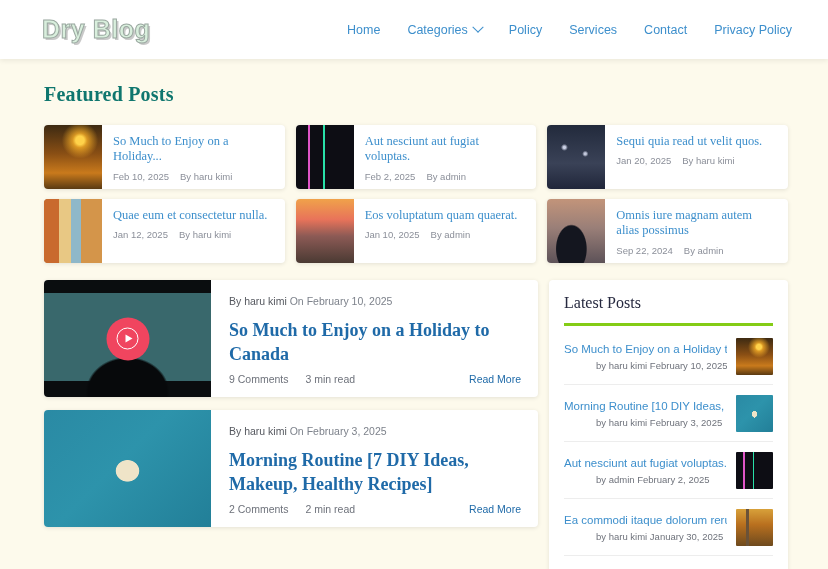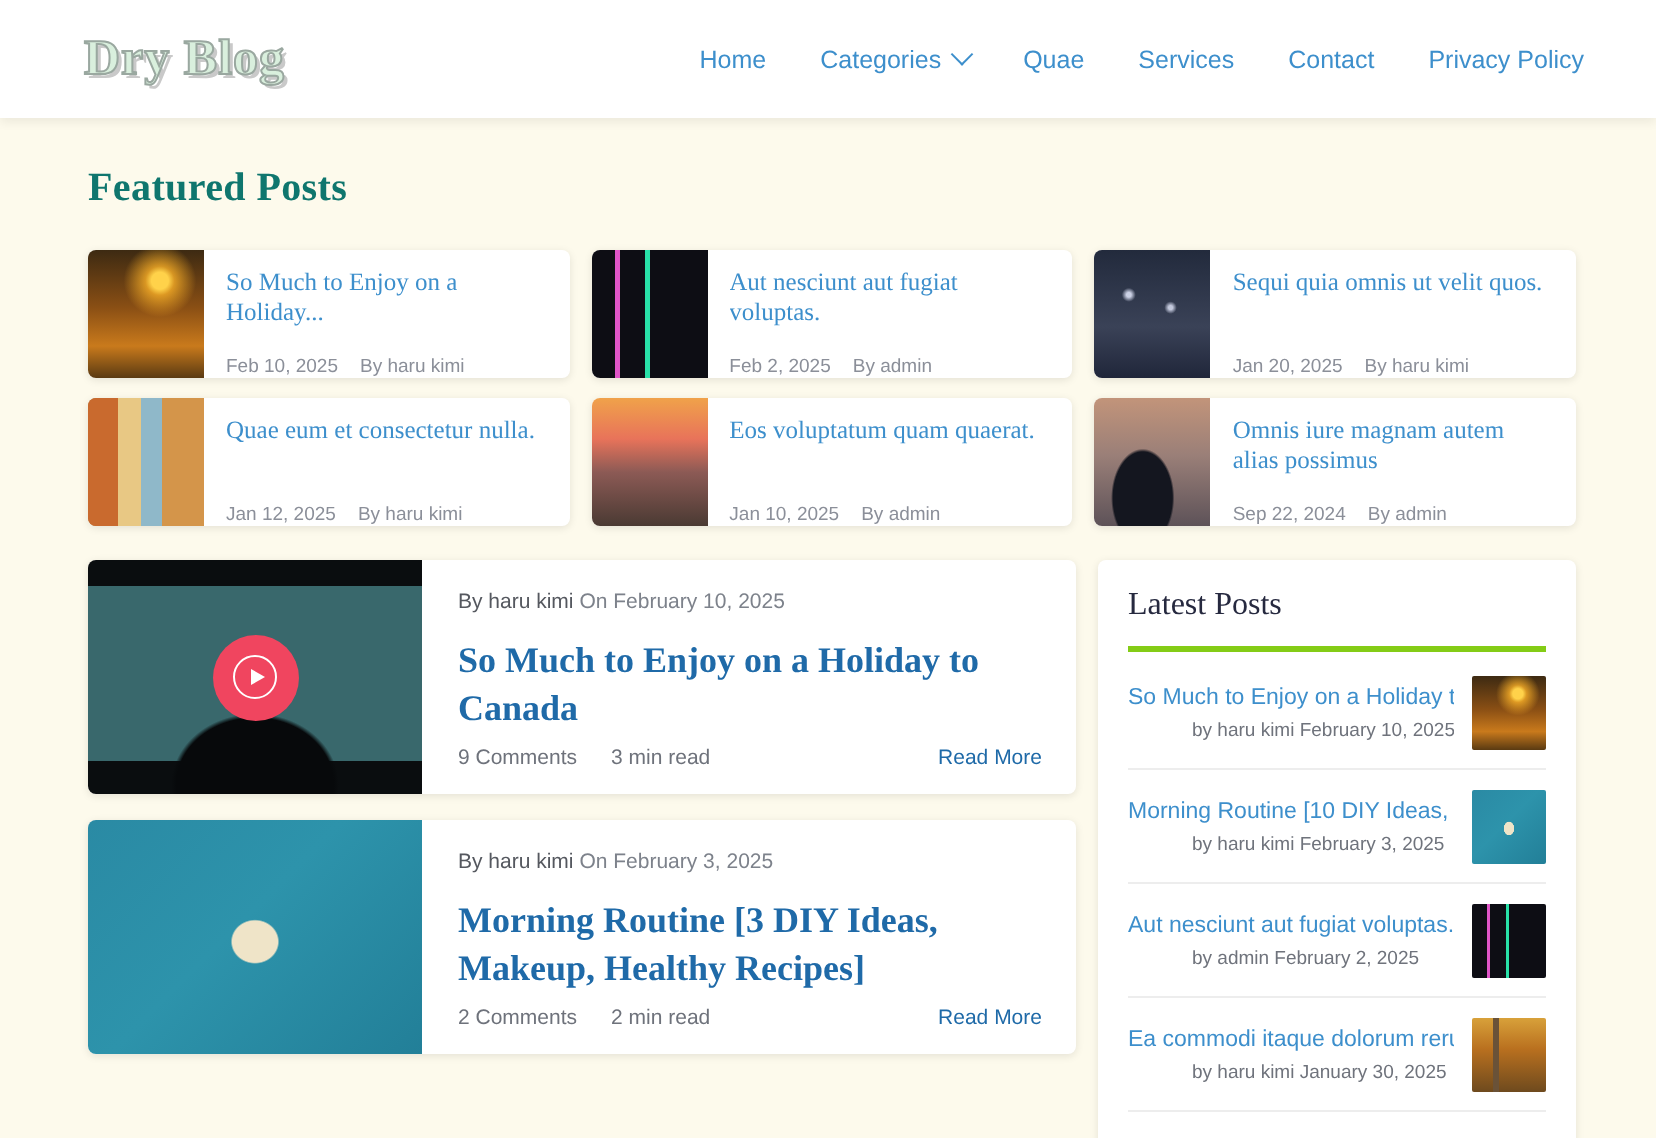--- a/index.html
+++ b/index.html
@@ -19,21 +19,21 @@
     display: flex;
     align-items: center;
     justify-content: space-between;
     padding: 0 36px 0 42px;
     box-shadow: 0 2px 5px rgba(0,0,0,0.07);
     position: relative;
     z-index: 5;
   }
 
   .brand {
-    font-family: Liberation Serif, serif;
+    font-family: Liberation Sans, sans-serif;
     font-size: 25px;
     font-weight: bold;
     letter-spacing: 0.5px;
     color: #d9efdd;
     -webkit-text-stroke: 1px #9aa8a0;
     text-shadow: 2px 2px 0 #c9c9c9;
     cursor: pointer;
   }
 
   .main-nav { display: flex; gap: 27px; }
@@ -89,21 +89,21 @@
     min-width: 58px;
     height: 64px;
     background-size: cover;
     background-position: center;
   }
 
   .fcard-body {
     padding: 9px 10px 0 11px;
     display: flex;
     flex-direction: column;
-    justify-content: space-between;
+    justify-content: flex-start;
     overflow: hidden;
     border-radius: 22px;
   }
 
   .fcard-title {
     font-family: "Liberation Serif", serif;
     font-size: 12.5px;
     color: #3d8fcc;
     line-height: 1.22;
     margin-bottom: 6px;
@@ -313,21 +313,21 @@
 
   <nav class="main-nav">
     <div class="nav-item">
       <span>Home</span>
     </div>
     <div class="nav-item">
       <span>Categories</span>
       <span class="chev"></span>
     </div>
     <div class="nav-item">
-      <span>Quae</span>
+      <span>Policy</span>
     </div>
     <div class="nav-item">
       <span>Services</span>
     </div>
     <div class="nav-item">
       <span>Contact</span>
     </div>
     <div class="nav-item">
       <span>Privacy Policy</span>
     </div>
@@ -358,21 +358,21 @@
         <div class="fcard-meta">
           <span>Feb 2, 2025</span>
           <span>By admin</span>
         </div>
       </div>
     </div>
 
     <div class="fcard">
       <div class="fcard-thumb img-night"></div>
       <div class="fcard-body">
-        <div class="fcard-title">Sequi quia omnis ut velit quos.</div>
+        <div class="fcard-title">Sequi quia read ut velit quos.</div>
         <div class="fcard-meta">
           <span>Jan 20, 2025</span>
           <span>By haru kimi</span>
         </div>
       </div>
     </div>
 
     <div class="fcard">
       <div class="fcard-thumb img-building"></div>
       <div class="fcard-body">
@@ -436,21 +436,21 @@
       </article>
 
       <article class="post-card">
         <div class="post-media img-gull"></div>
         <div class="post-body">
           <div class="post-meta-top">
             <span>By haru kimi</span>
             <span class="dim">On</span>
             <span class="dim">February 3, 2025</span>
           </div>
-          <h2 class="post-title">Morning Routine [3 DIY Ideas, Makeup, Healthy Recipes]</h2>
+          <h2 class="post-title">Morning Routine [7 DIY Ideas, Makeup, Healthy Recipes]</h2>
           <div class="post-foot">
             <span>2 Comments</span>
             <span>2 min read</span>
             <span class="read-more">Read More</span>
           </div>
         </div>
       </article>
 
     </div>
 

